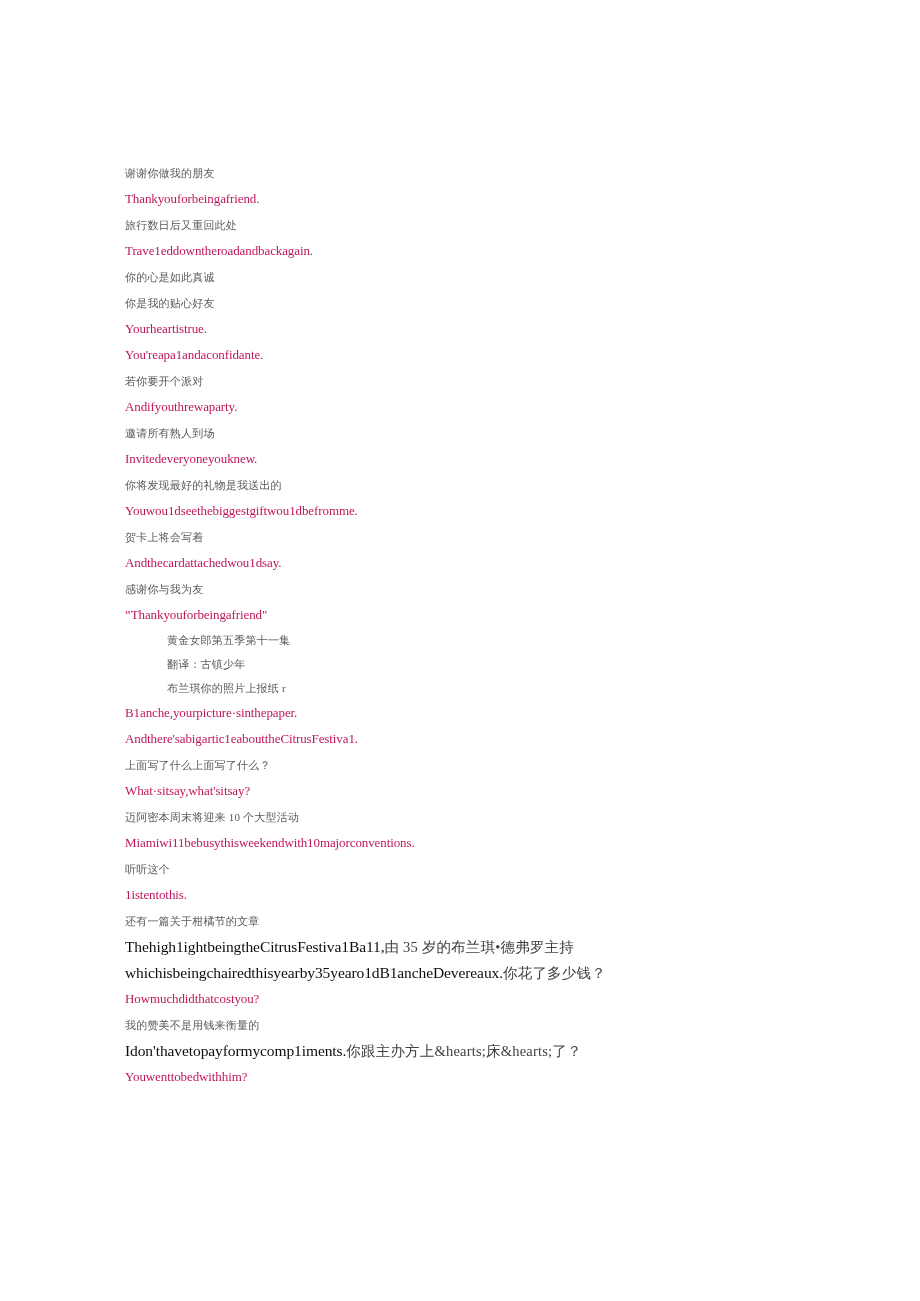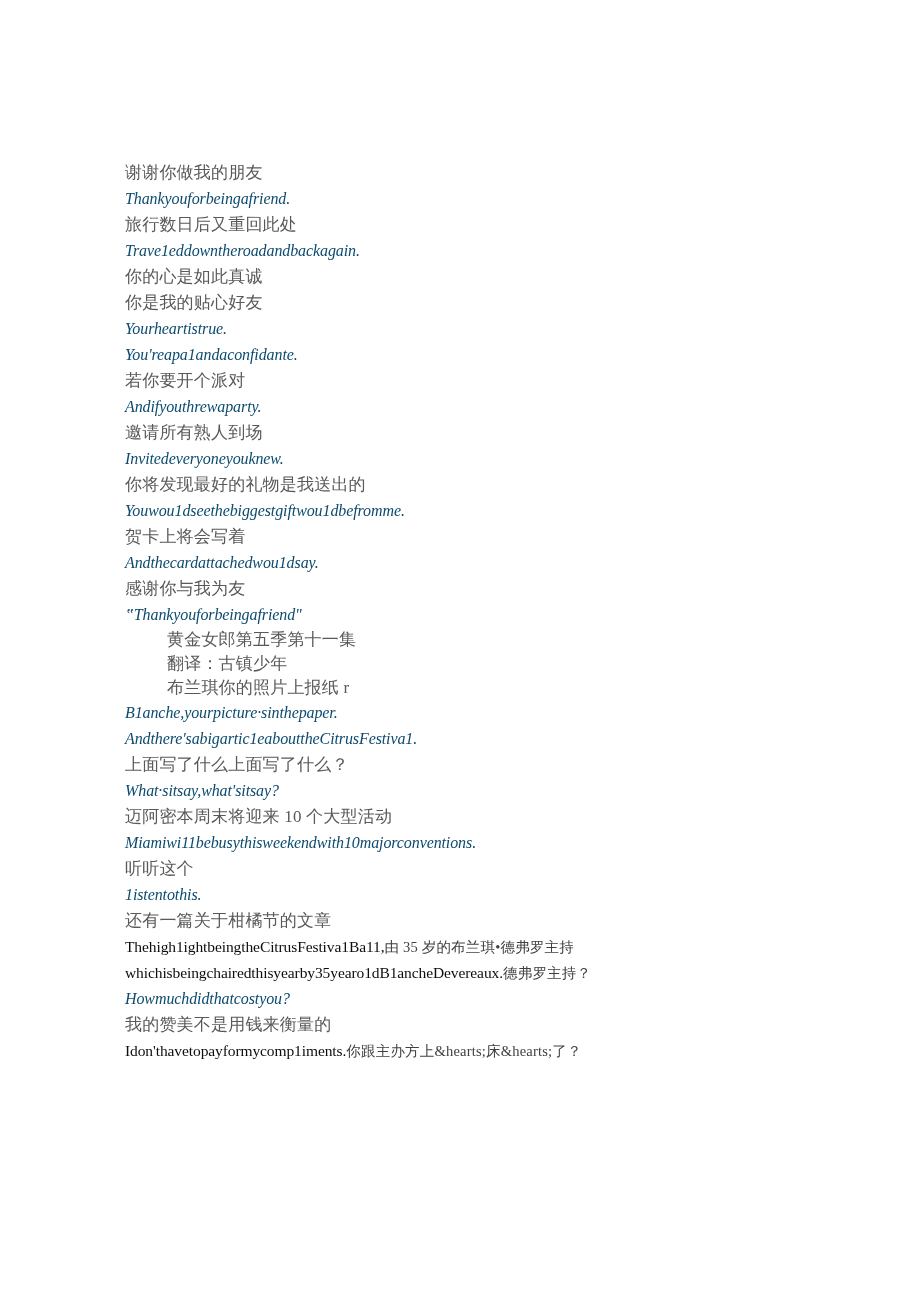--- a/index.html
+++ b/index.html
@@ -24,29 +24,28 @@
   .line {
     font-size: 15px;
     line-height: 26px;
     white-space: normal;
     word-break: break-word;
     overflow-wrap: break-word;
   }
   
   .cn {
     color: #58595b;
-    font-size: 17px;
+    font-size: 11px;
     letter-spacing: 0.2px;
   }
   
   .en {
-    color: #0c4a6e;
-    font-size: 16px;
+    color: #be185d;
+    font-size: 13px;
     letter-spacing: -0.1px;
-    font-style: italic;
   }
   
   .tight {
     line-height: 24px;
     margin-left: 42px;
   }
   
   .mixed {
     color: #0d0d0d;
     font-size: 15.5px;
@@ -86,17 +85,18 @@
     <div class="line cn tight">布兰琪你的照片上报纸 r</div>
     <div class="line en">B1anche,yourpicture·sinthepaper.</div>
     <div class="line en">Andthere'sabigartic1eabouttheCitrusFestiva1.</div>
     <div class="line cn">上面写了什么上面写了什么？</div>
     <div class="line en">What·sitsay,what'sitsay?</div>
     <div class="line cn">迈阿密本周末将迎来 10 个大型活动</div>
     <div class="line en">Miamiwi11bebusythisweekendwith10majorconventions.</div>
     <div class="line cn">听听这个</div>
     <div class="line en">1istentothis.</div>
     <div class="line cn">还有一篇关于柑橘节的文章</div>
-    <div class="line mixed"><span class="latin">Thehigh1ightbeingtheCitrusFestiva1Ba11,</span><span class="zh">由 35 岁的布兰琪•德弗罗主持</span><span class="latin">whichisbeingchairedthisyearby35yearo1dB1ancheDevereaux.</span><span class="zh">德弗罗主持？</span></div>
+    <div class="line mixed"><span class="latin">Thehigh1ightbeingtheCitrusFestiva1Ba11,</span><span class="zh">由 35 岁的布兰琪•德弗罗主持</span><span class="latin">whichisbeingchairedthisyearby35yearo1dB1ancheDevereaux.</span><span class="zh">你花了多少钱？</span></div>
     <div class="line en">Howmuchdidthatcostyou?</div>
     <div class="line cn">我的赞美不是用钱来衡量的</div>
     <div class="line mixed"><span class="latin">Idon'thavetopayformycomp1iments.</span><span class="zh">你跟主办方上&amp;hearts;床&amp;hearts;了？</span></div>
+    <div class="line en">Youwenttobedwithhim?</div>
   </div>
 
 </body></html>

